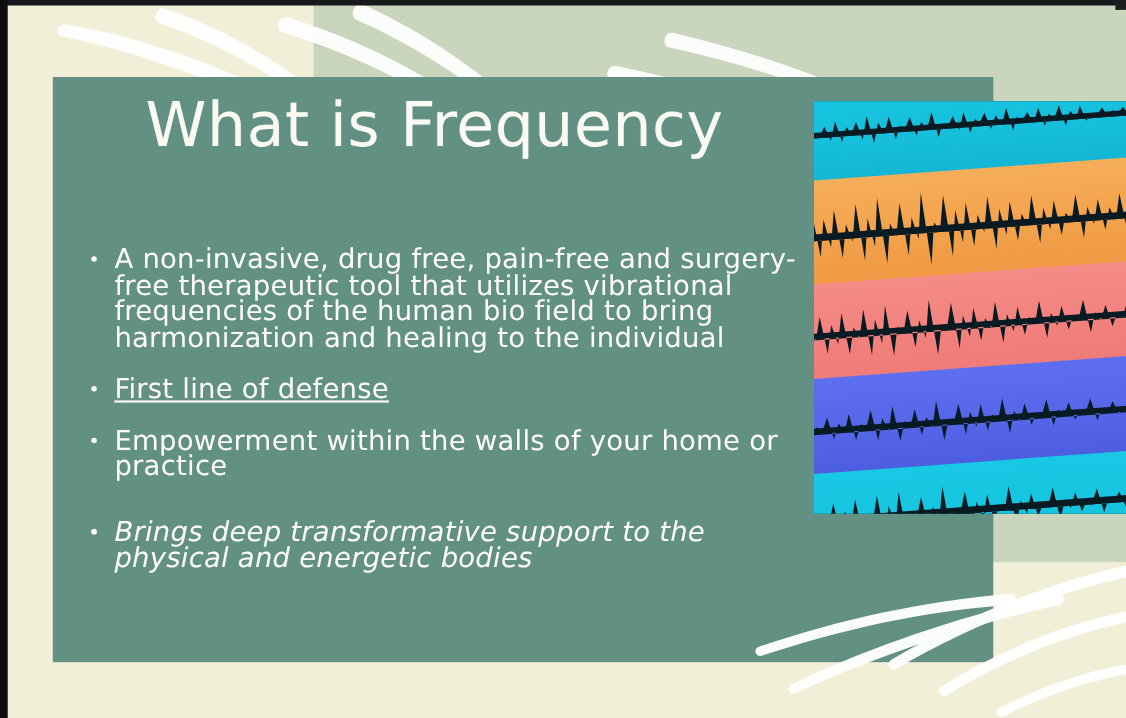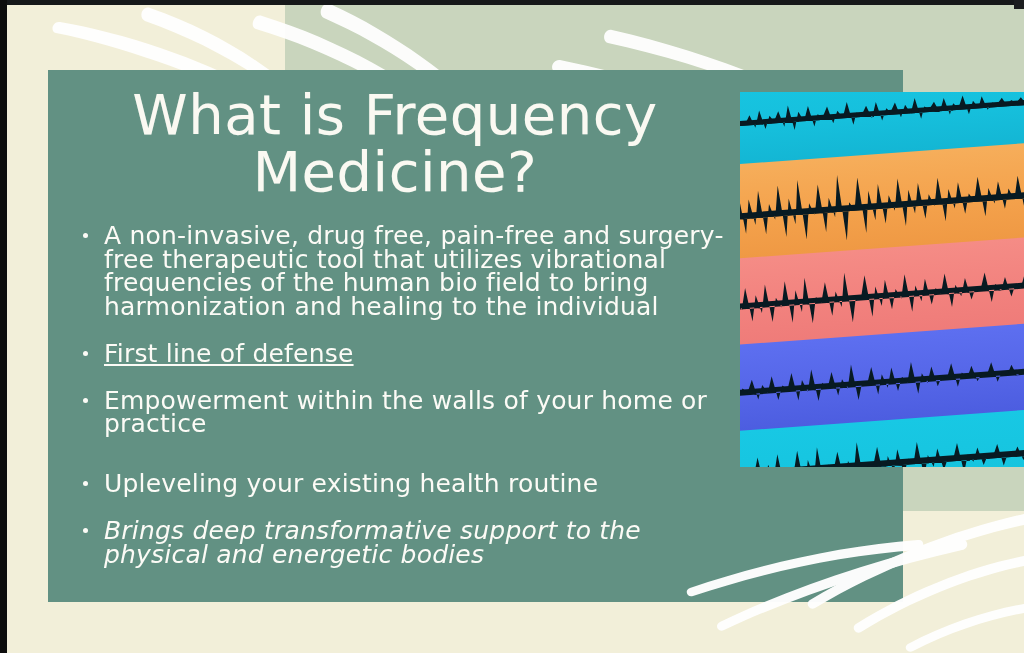--- a/index.html
+++ b/index.html
@@ -228,39 +228,37 @@
             <path d="M4 43 L9 34 L14 50 L19 30 L24 56 L29 38 L34 46 L39 28 L44 58 L49 36 L54 48 L59 26 L64 60 L69 40 L74 46 L79 24 L84 62 L89 34 L94 52 L99 22 L104 64 L109 40 L114 46 L119 28 L124 58 L129 38 L134 50 L139 20 L144 66 L149 42 L154 44 L159 26 L164 60 L169 36 L174 52 L179 30 L184 56 L189 40 L194 46 L199 24 L204 60 L209 38 L214 50 L219 32 L224 54 L229 42 L234 44 L239 28 L244 58 L249 40 L254 48 L259 34 L264 52 L269 42 L274 44 L279 32 L284 54 L289 42 L294 46 L299 36 L304 50 L309 42 L314 44 L319 34 L324 52 L329 43 L334 44 L339 40 L344 46 L349 42 L352 43 L352 46 L2 46 Z"></path>
           </g>
         </svg>
       </div>
 
     </div>
   </div>
 
   <div class="title">
     <span class="ln ln1">What is Frequency</span>
-    <span class="ln ln2">Medicine?</span>
   </div>
 
   <div class="bullets">
     <div class="bullet b1">
       <span class="dot"></span>
       <span>A non-invasive, drug free, pain-free and surgery-free therapeutic tool that utilizes vibrational frequencies of the human bio field to bring harmonization and healing to the individual</span>
     </div>
     <div class="bullet b2">
       <span class="dot"></span>
       <span>First line of defense</span>
     </div>
     <div class="bullet b3">
       <span class="dot"></span>
       <span>Empowerment within the walls of your home or practice</span>
     </div>
     <div class="bullet b4">
       <span class="dot"></span>
-      <span>Upleveling your existing health routine</span>
     </div>
     <div class="bullet b5">
       <span class="dot"></span>
       <span>Brings deep transformative support to the physical and energetic bodies</span>
     </div>
   </div>
 
   <svg class="strokes-front" viewBox="0 0 1024 653" preserveAspectRatio="none">
     <g fill="#FFFFFF" opacity="0.97">
       <path d="M 1024 514 C 960 528, 880 558, 810 600 C 805 603, 809 611, 815 608 C 884 567, 962 538, 1024 525 Z"></path>

